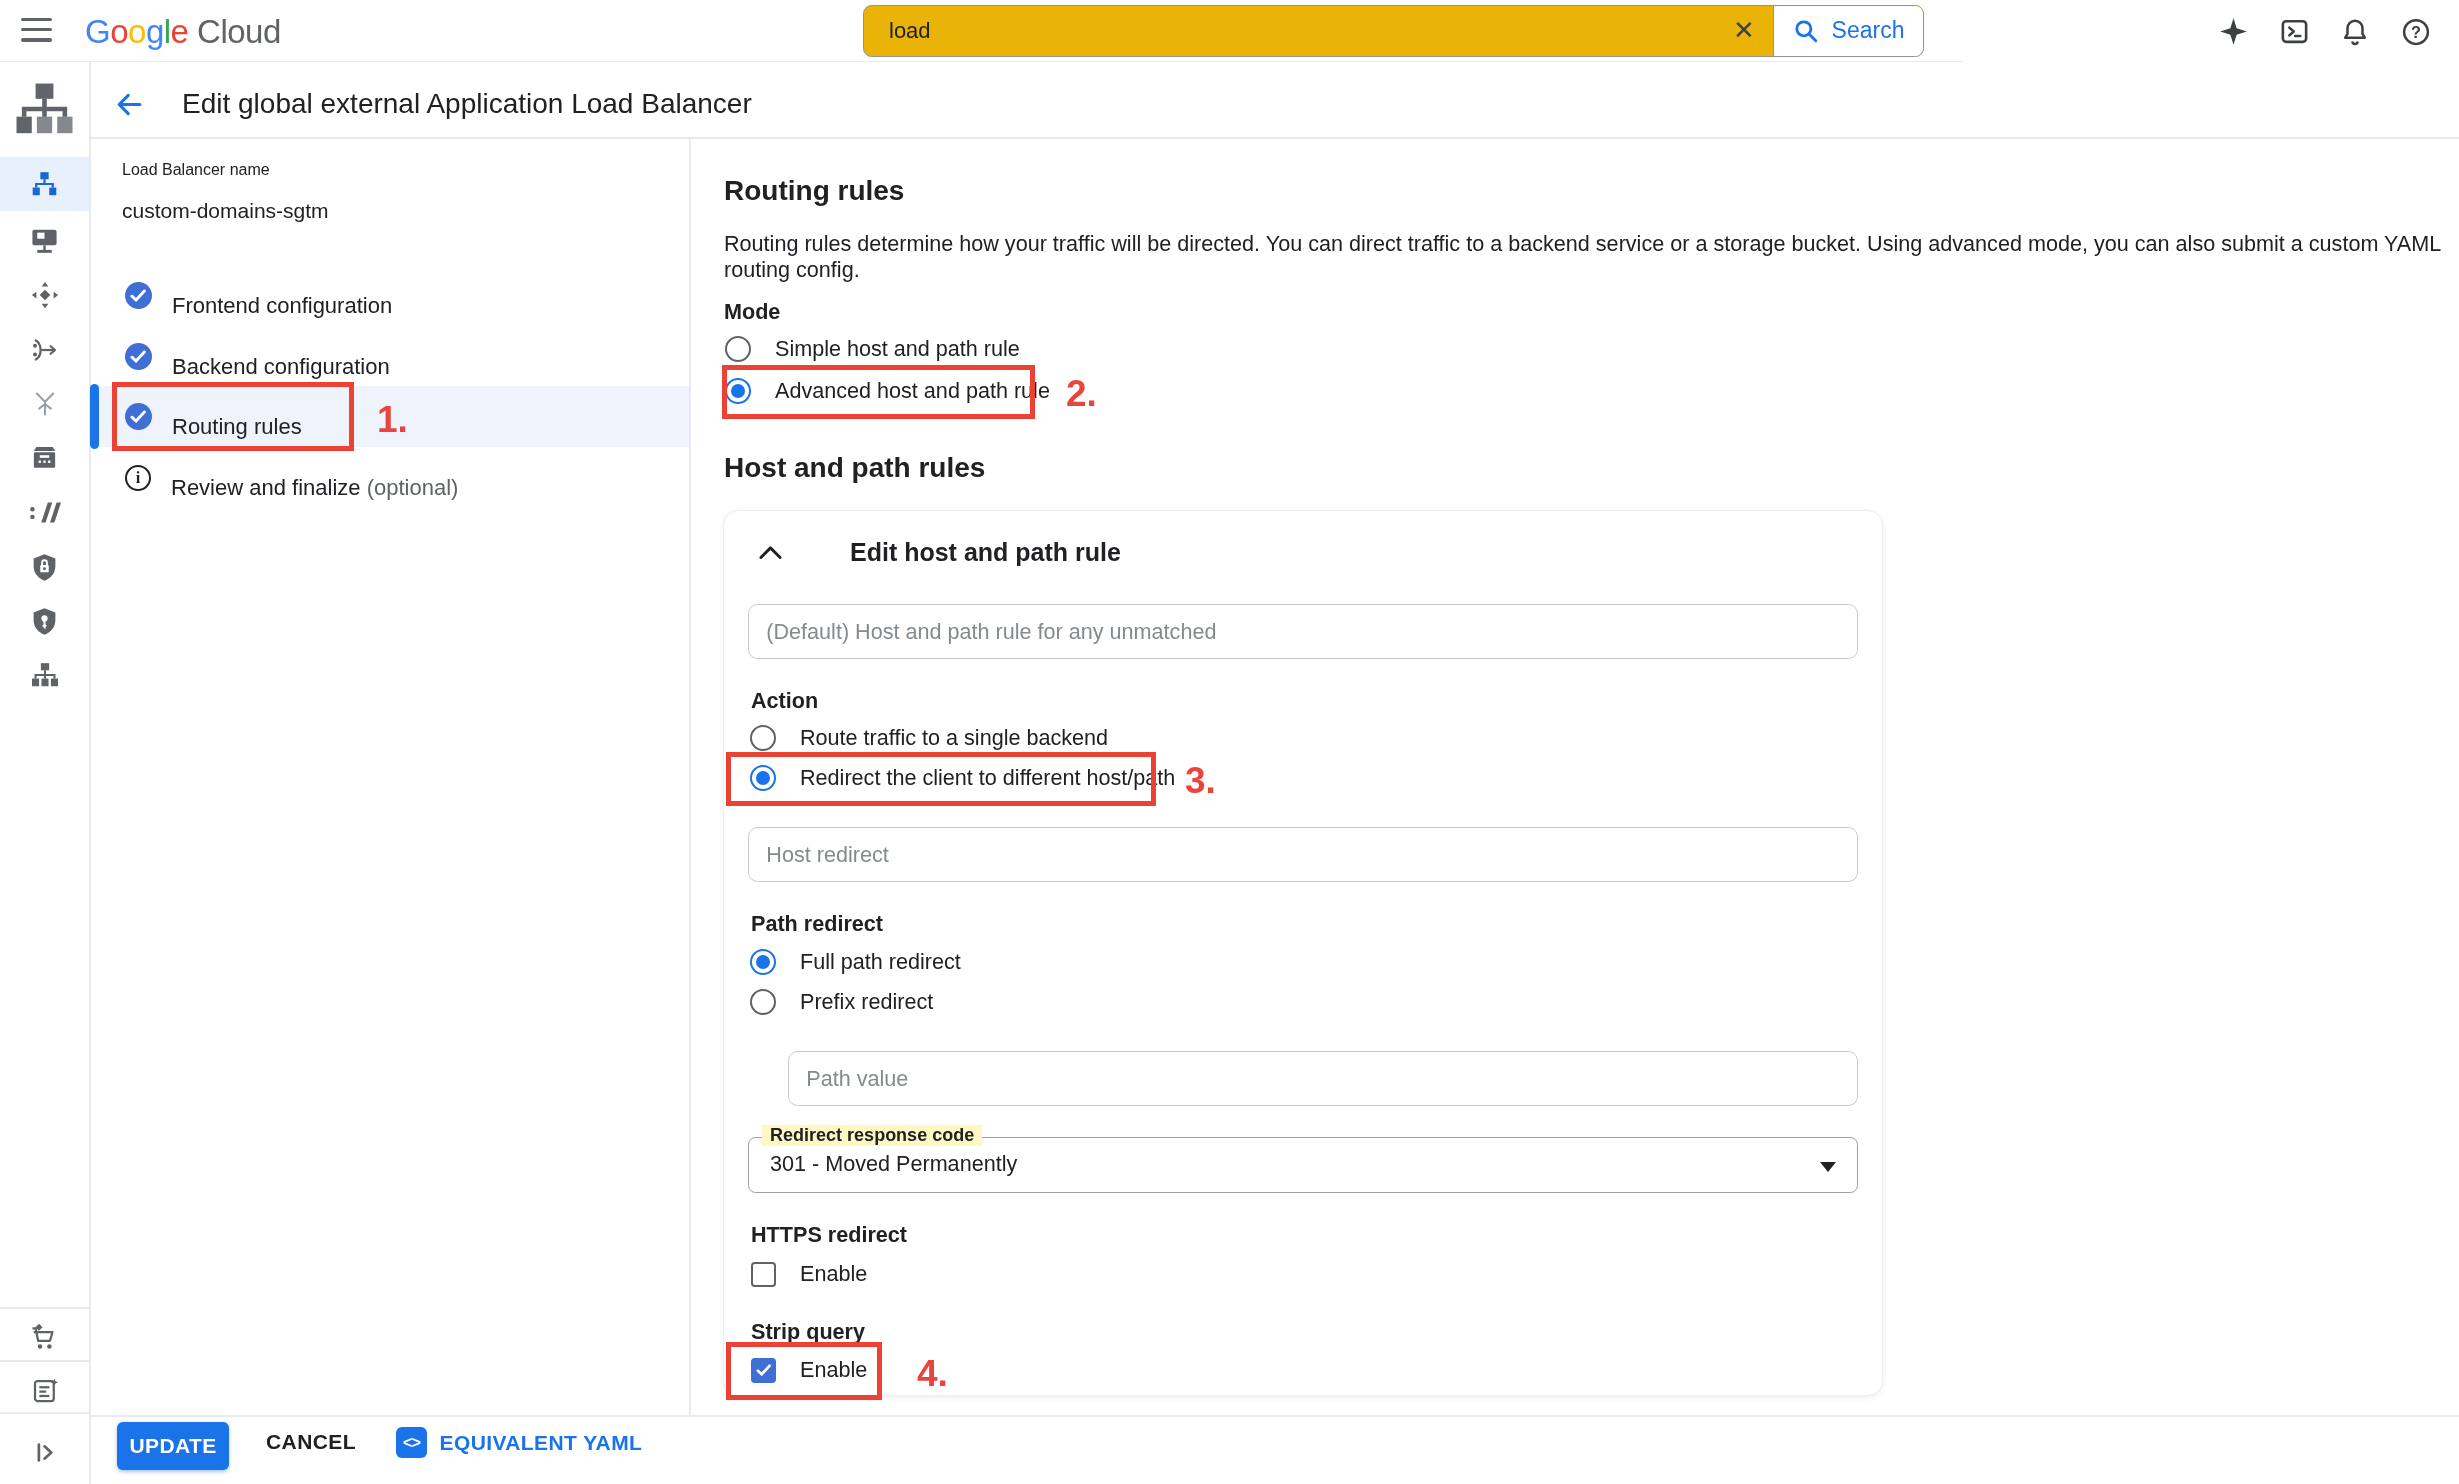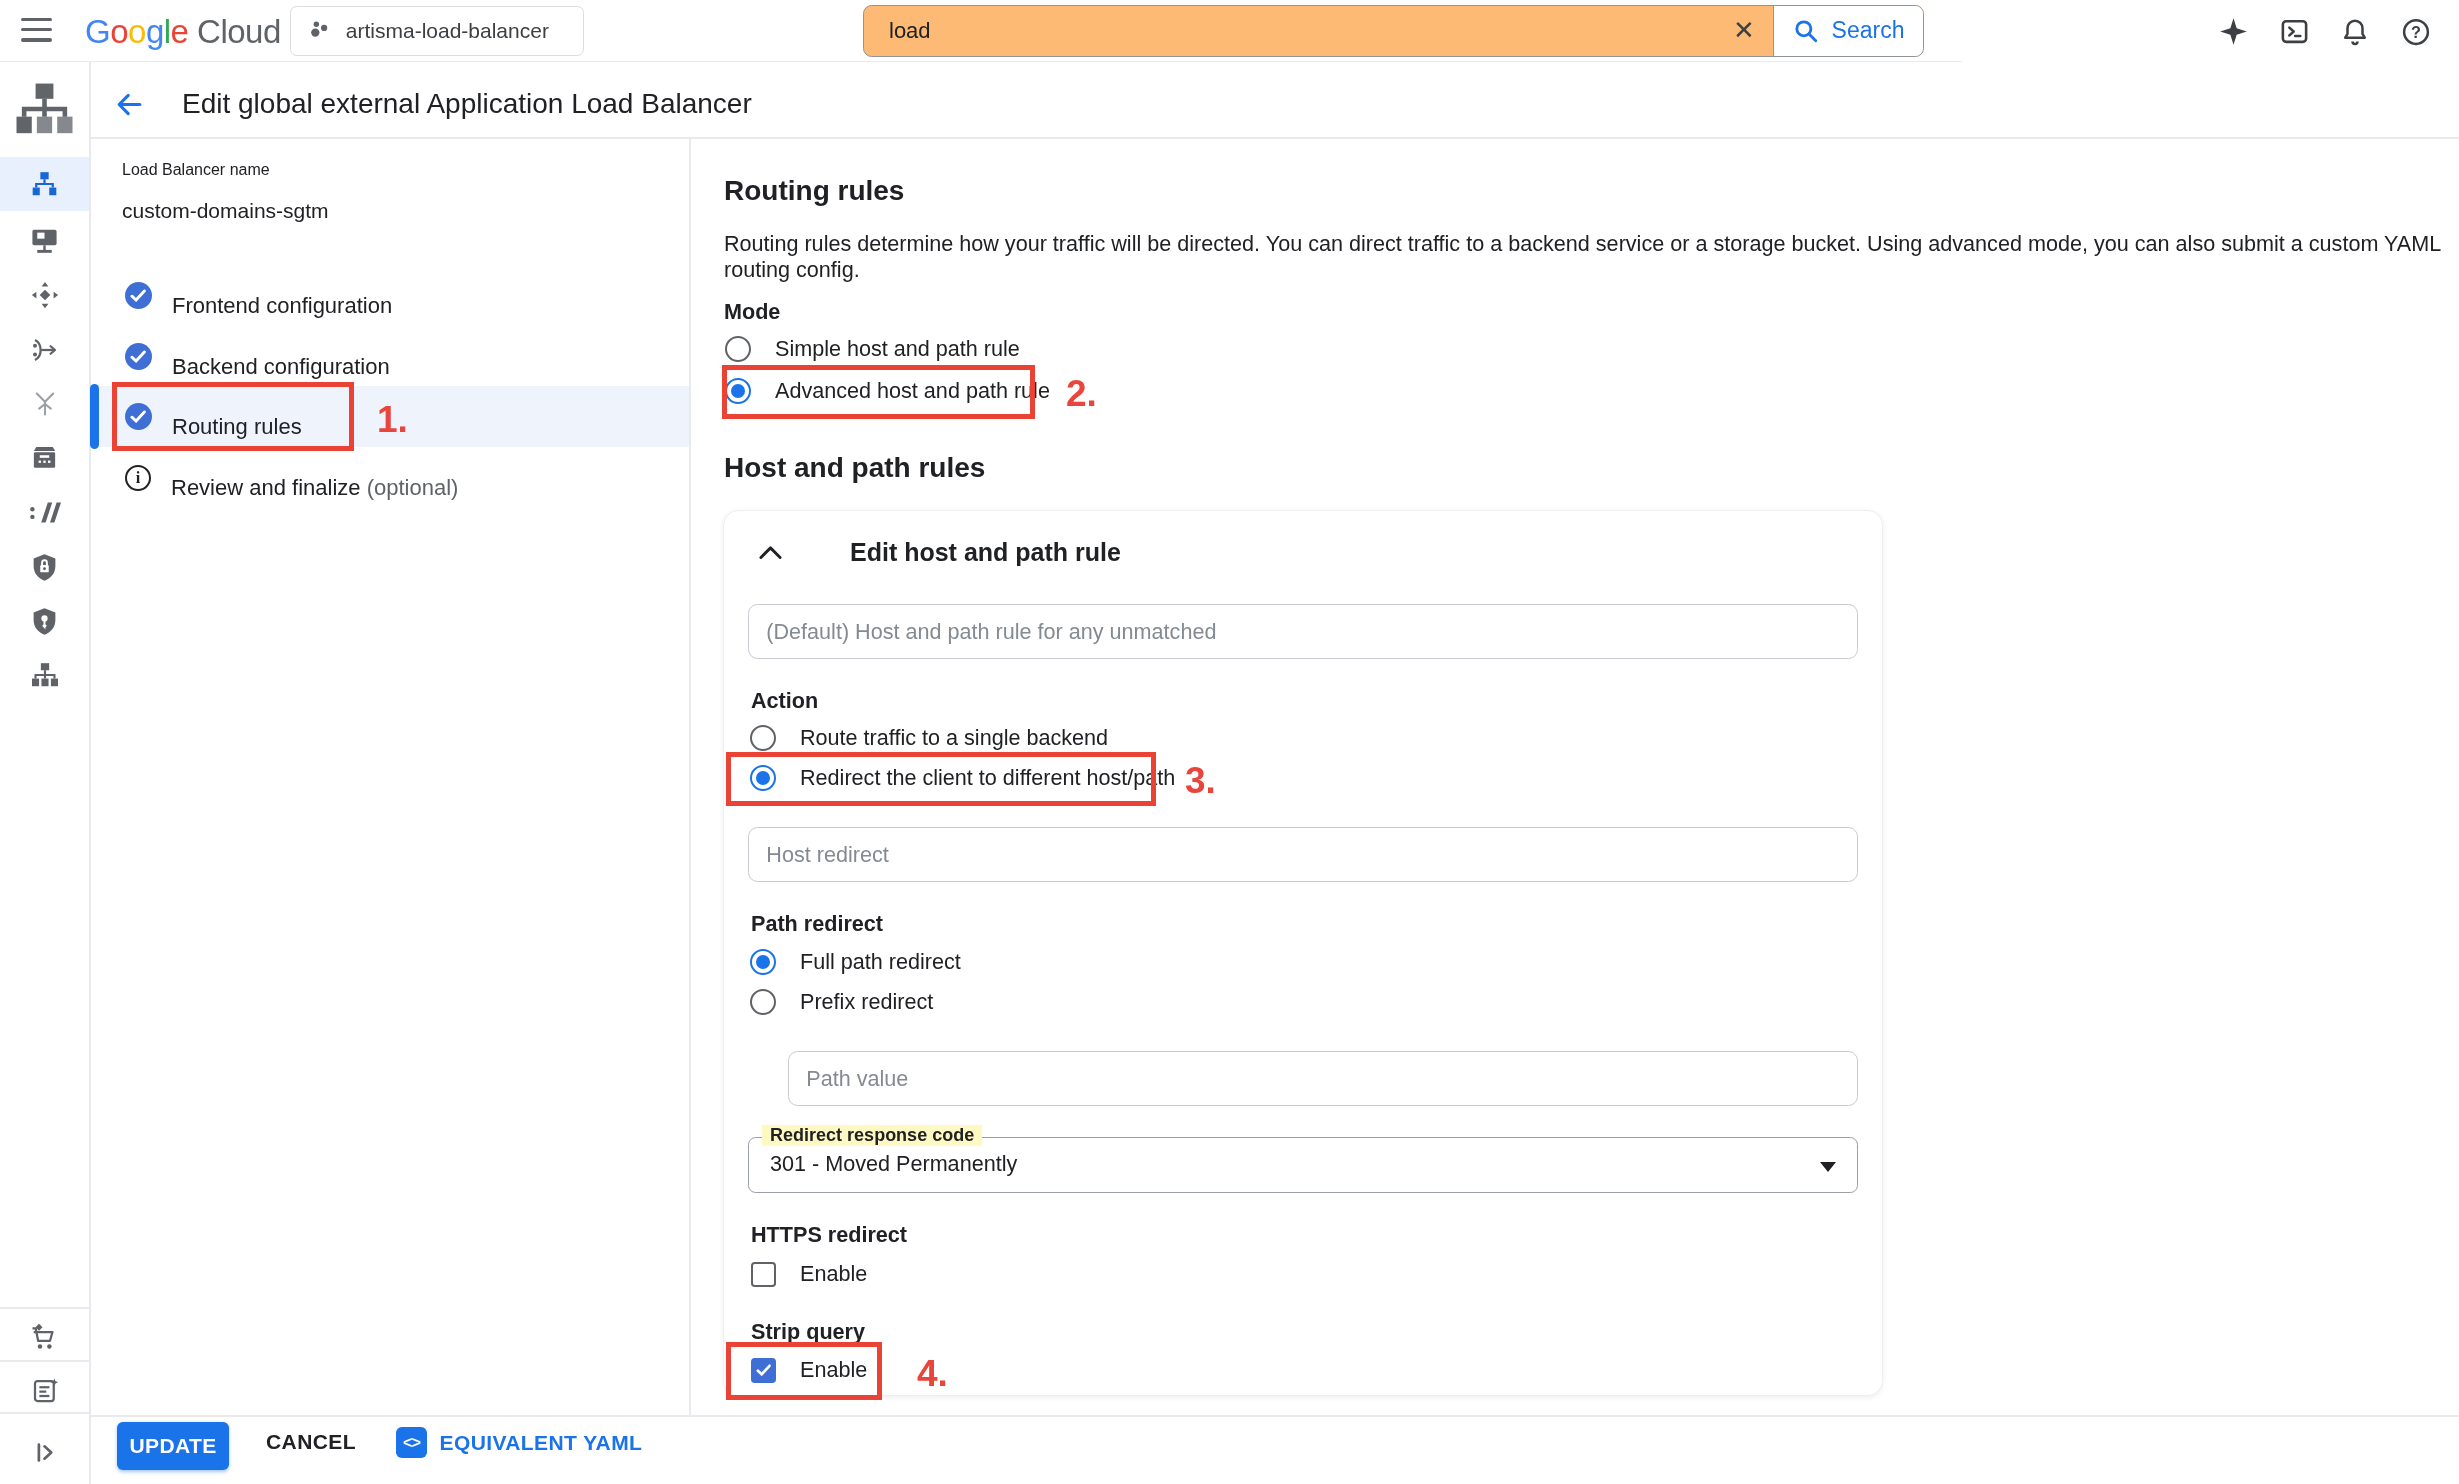--- a/index.html
+++ b/index.html
@@ -15,21 +15,21 @@
   .hamburger{position:absolute;left:21px;top:18px;width:31px;height:25px;cursor:pointer;}
   .hamburger span{display:block;height:3.4px;background:#5f6368;margin-bottom:6.7px;border-radius:1.9px;}
   .logo{position:absolute;left:85px;top:12.5px;font-size:33px;letter-spacing:-0.5px;}
   .logo .l0,.logo .l3{color:#4285F4}.logo .l1,.logo .l5{color:#EA4335}
   .logo .l2{color:#FBBC04}.logo .l4{color:#34A853}
   .logo .cloud{color:#5f6368;margin-left:8.6px;}
   .project-pill{position:absolute;left:290px;top:5.8px;width:294px;height:50px;border:1.9px solid var(--border);
     border-radius:6.7px;display:flex;align-items:center;gap:12.5px;padding-left:17.3px;cursor:pointer;background:#fff;}
   .project-pill .ptxt{font-size:21px;color:#3c4043;}
   .search-group{position:absolute;left:863px;top:4.8px;width:1061px;height:52px;border:1.9px solid #8f9499;
-    border-radius:8.6px;display:flex;overflow:hidden;background:#fdba74;}
+    border-radius:8.6px;display:flex;overflow:hidden;background:#eab308;}
   .search-input{flex:1;border:0;outline:0;background:transparent;font-size:22px;color:var(--text);
     padding-left:25px;font-family:inherit;}
   .clear-x{width:58px;display:flex;align-items:center;justify-content:center;font-size:26px;color:#3c4043;cursor:pointer;}
   .search-btn{width:150px;background:#fff;border-left:1.9px solid #8f9499;display:flex;align-items:center;
     justify-content:center;gap:13px;cursor:pointer;}
   .search-btn .stxt{color:var(--blue);font-size:23px;}
   .tb-icon{position:absolute;top:13.4px;width:37px;height:37px;display:flex;align-items:center;justify-content:center;cursor:pointer;color:#3c4043;}
   
   .pagehead-line{position:absolute;left:90px;top:137px;width:2369px;height:1.9px;background:#e8eaed;}
   .page-title{position:absolute;left:182px;top:88px;font-size:28px;color:var(--text);}
@@ -101,28 +101,20 @@
 
 <div class="topbar">
   <div class="hamburger">
       <span></span>
       <span></span>
       <span></span>
     </div>
   <div class="logo">
     <span class="l0">G</span><span class="l1">o</span><span class="l2">o</span><span class="l3">g</span><span class="l4">l</span><span class="l5">e</span><span class="cloud">Cloud</span>
   </div>
-  <div class="project-pill">
-    <svg width="25" height="25" viewBox="0 0 24 24">
-      <circle cx="8" cy="6" r="2.6" fill="#5f6368"></circle>
-        <circle cx="7" cy="14" r="4" fill="#5f6368"></circle>
-        <circle cx="15.5" cy="9.5" r="3" fill="#5f6368"></circle>
-    </svg>
-    <span class="ptxt">artisma-load-balancer</span>
-  </div>
   <div class="search-group">
     <input class="search-input" value="load" style="">
     <div class="clear-x">✕</div>
     <div class="search-btn">
       <svg width="26" height="26" viewBox="0 0 24 24">
         <circle cx="10" cy="10" r="6.5" fill="none" stroke="#1a73e8" stroke-width="2.6"></circle>
         <line x1="15" y1="15" x2="21" y2="21" stroke="#1a73e8" stroke-width="2.6" stroke-linecap="round"></line>
       </svg>
       <span class="stxt">Search</span>
     </div>

